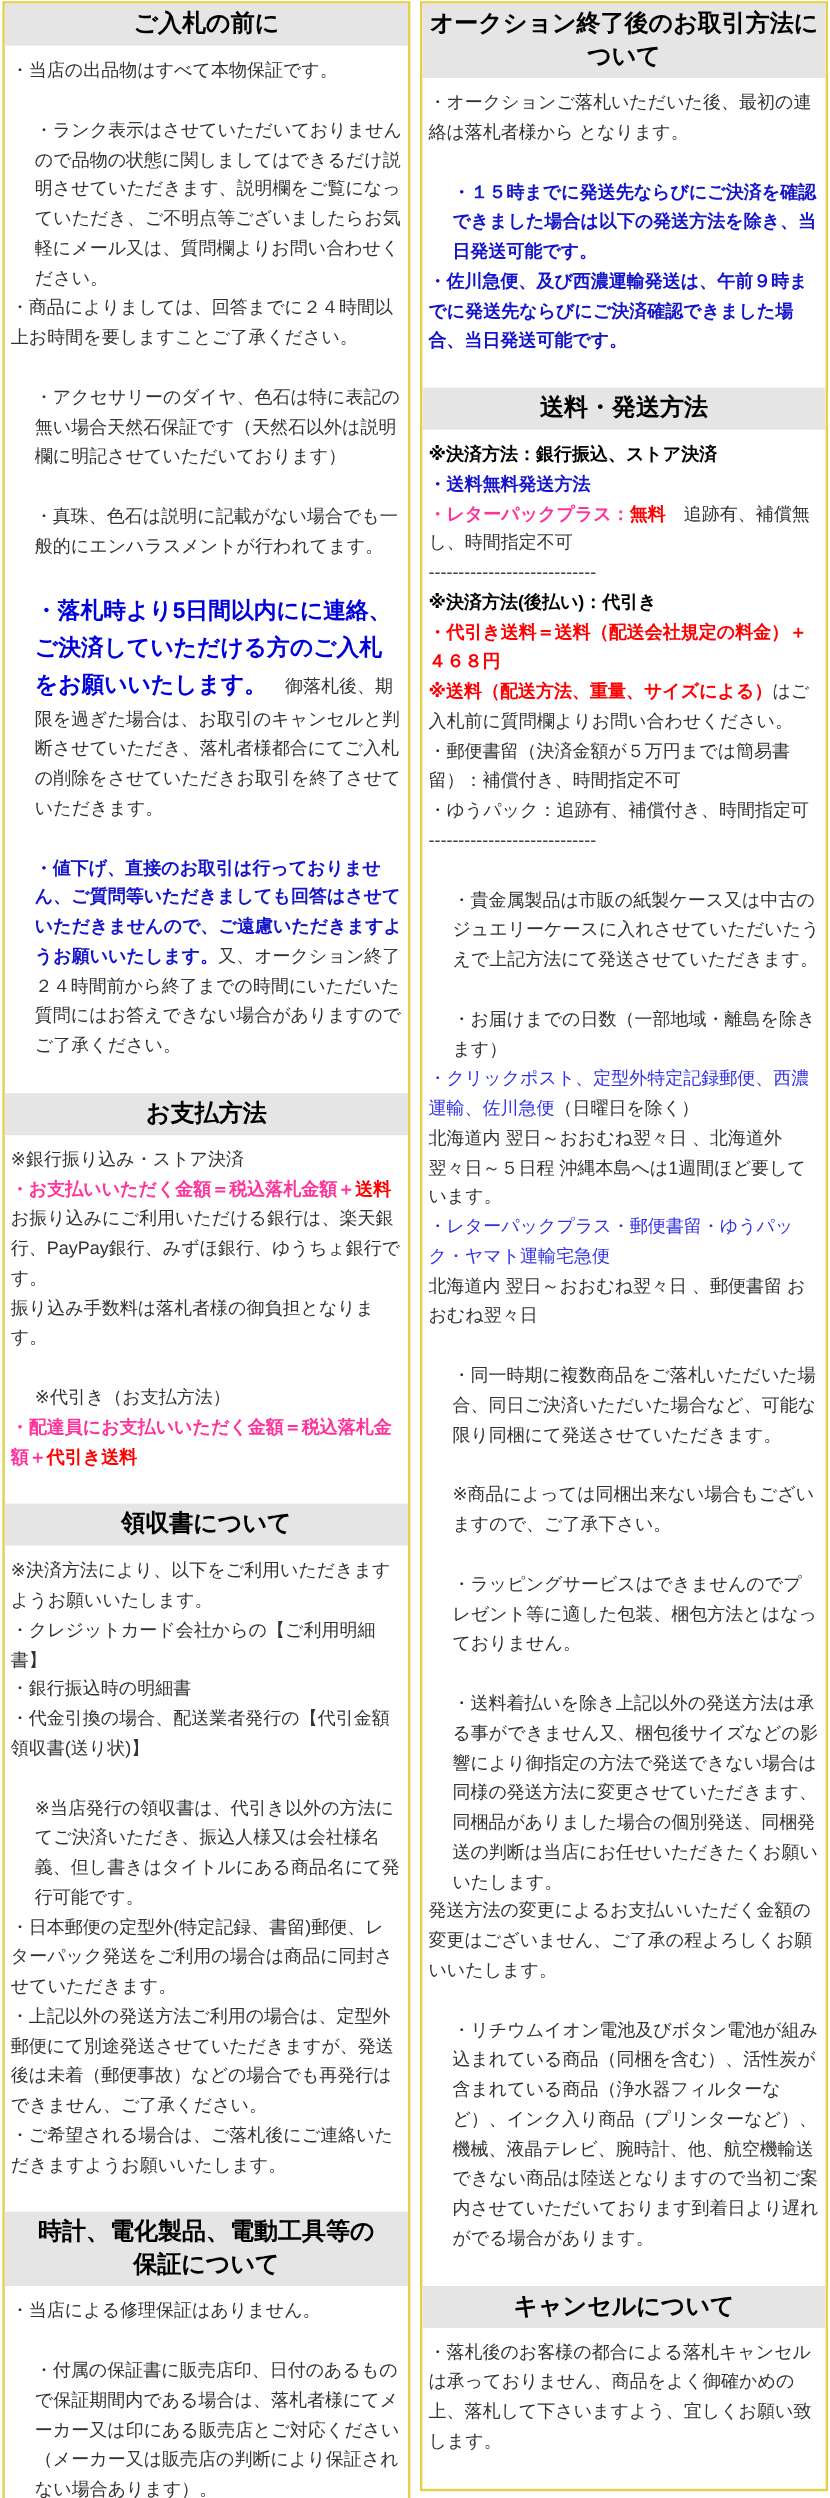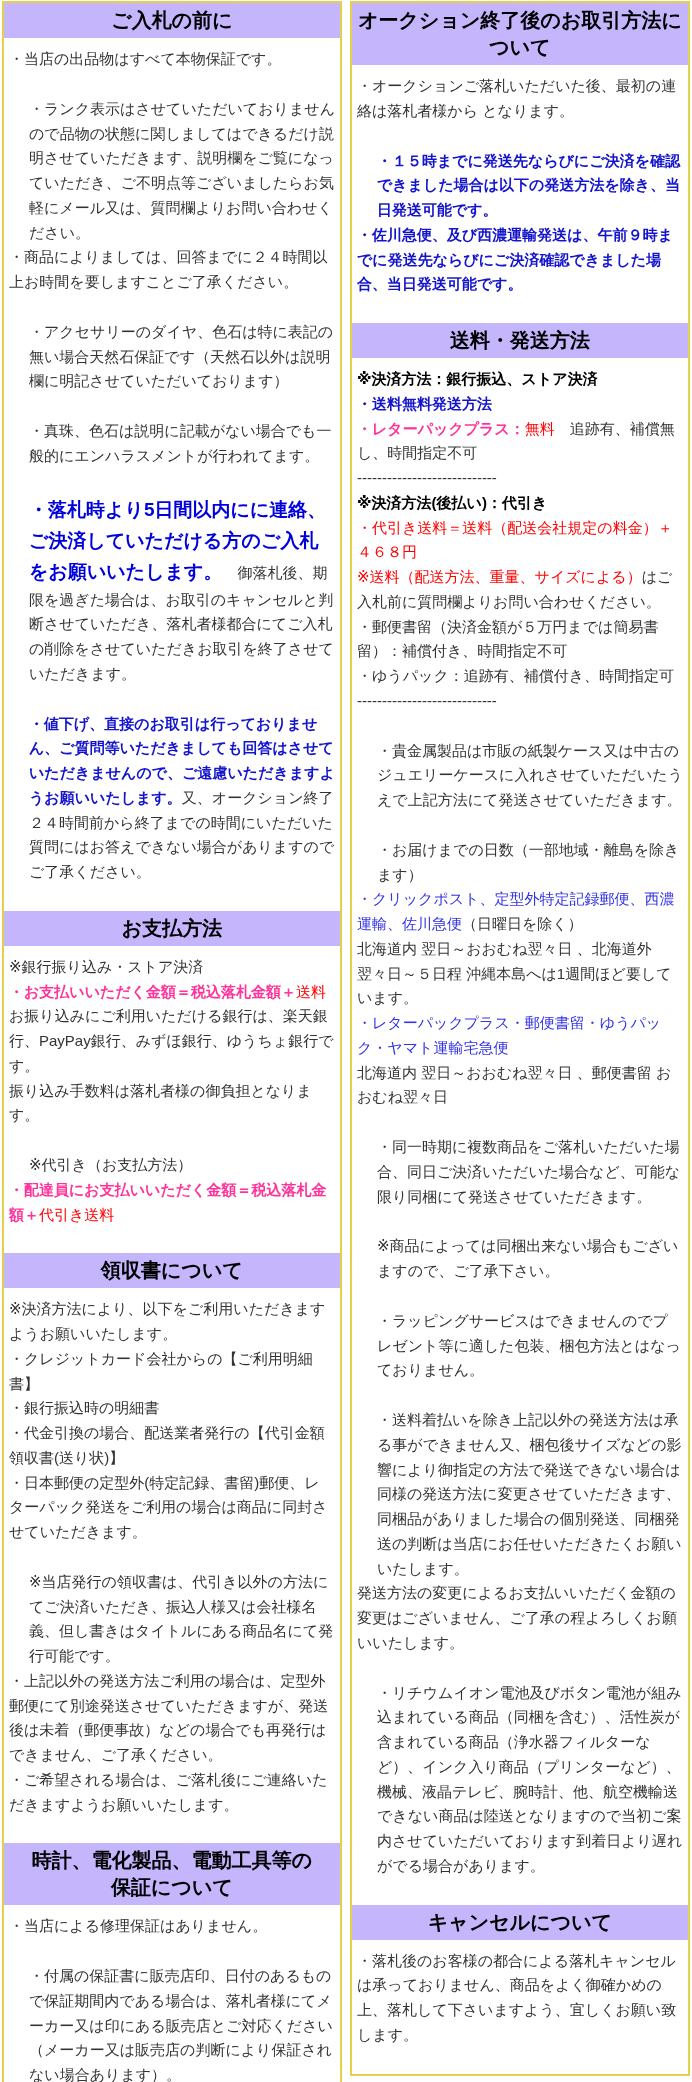--- a/index.html
+++ b/index.html
@@ -15,21 +15,21 @@
     gap: 8px;
     padding: 1px 2px;
     width: 692px;
   }
   .col {
     flex: 1 1 0;
     border: 2px solid #e5d04a;
     background: #ffffff;
   }
   .hdr {
-    background: #c4b5fd;
+    background: #e5e5e5;
     color: #000000;
     font-weight: bold;
     font-size: 20px;
     line-height: 1.35;
     text-align: center;
     padding: 4px 2px;
   }
   .content {
     padding: 9px 5px 26px 5px;
   }
@@ -38,21 +38,21 @@
     line-height: 1.65;
     color: #333333;
     word-break: break-all;
   }
   .blk.sp { margin-top: 25px; margin-left: 20px; }
   .r-n  { color: #333333; }
   .r-nb { color: #000000; font-weight: bold; }
   .r-b  { color: #1414cc; font-weight: bold; }
   .r-bL { color: #0000dd; font-weight: bold; font-size: 19px; }
   .r-bl { color: #3232e6; }
-  .r-r  { color: #ff0000; font-weight: normal; }
+  .r-r  { color: #ff0000; font-weight: bold; }
   .r-m  { color: #ff3399; font-weight: bold; }
 </style>
 </head>
 <body>
 
 <div class="page">
   <div class="col">
       <section>
         <div class="hdr">ご入札の前に</div>
         <div class="content">
@@ -76,22 +76,22 @@
           <p class="blk"><span class="r-m">・配達員にお支払いいただく金額＝税込落札金額＋</span><span class="r-r">代引き送料</span></p>
         </div>
       </section>
       <section>
         <div class="hdr">領収書について</div>
         <div class="content">
           <p class="blk"><span class="r-n">※決済方法により、以下をご利用いただきますようお願いいたします。</span></p>
           <p class="blk"><span class="r-n">・クレジットカード会社からの【ご利用明細書】</span></p>
           <p class="blk"><span class="r-n">・銀行振込時の明細書</span></p>
           <p class="blk"><span class="r-n">・代金引換の場合、配送業者発行の【代引金額領収書(送り状)】</span></p>
+          <p class="blk sp"><span class="r-n">※当店発行の領収書は、代引き以外の方法にてご決済いただき、振込人様又は会社様名義、但し書きはタイトルにある商品名にて発行可能です。</span></p>
           <p class="blk"><span class="r-n">・日本郵便の定型外(特定記録、書留)郵便、レターパック発送をご利用の場合は商品に同封させていただきます。</span></p>
-          <p class="blk sp"><span class="r-n">※当店発行の領収書は、代引き以外の方法にてご決済いただき、振込人様又は会社様名義、但し書きはタイトルにある商品名にて発行可能です。</span></p>
           <p class="blk"><span class="r-n">・上記以外の発送方法ご利用の場合は、定型外郵便にて別途発送させていただきますが、発送後は未着（郵便事故）などの場合でも再発行はできません、ご了承ください。</span></p>
           <p class="blk"><span class="r-n">・ご希望される場合は、ご落札後にご連絡いただきますようお願いいたします。</span></p>
         </div>
       </section>
       <section>
         <div class="hdr">時計、電化製品、電動工具等の<br>保証について</div>
         <div class="content">
           <p class="blk"><span class="r-n">・当店による修理保証はありません。</span></p>
           <p class="blk sp"><span class="r-n">・付属の保証書に販売店印、日付のあるもので保証期間内である場合は、落札者様にてメーカー又は印にある販売店とご対応ください（メーカー又は販売店の判断により保証されない場合あります）。</span></p>
           <p class="blk sp"><span class="r-n">・付属保証書に販売店印、日付の無いもの及び保証書のないものはメーカー保証がありません。</span></p>

